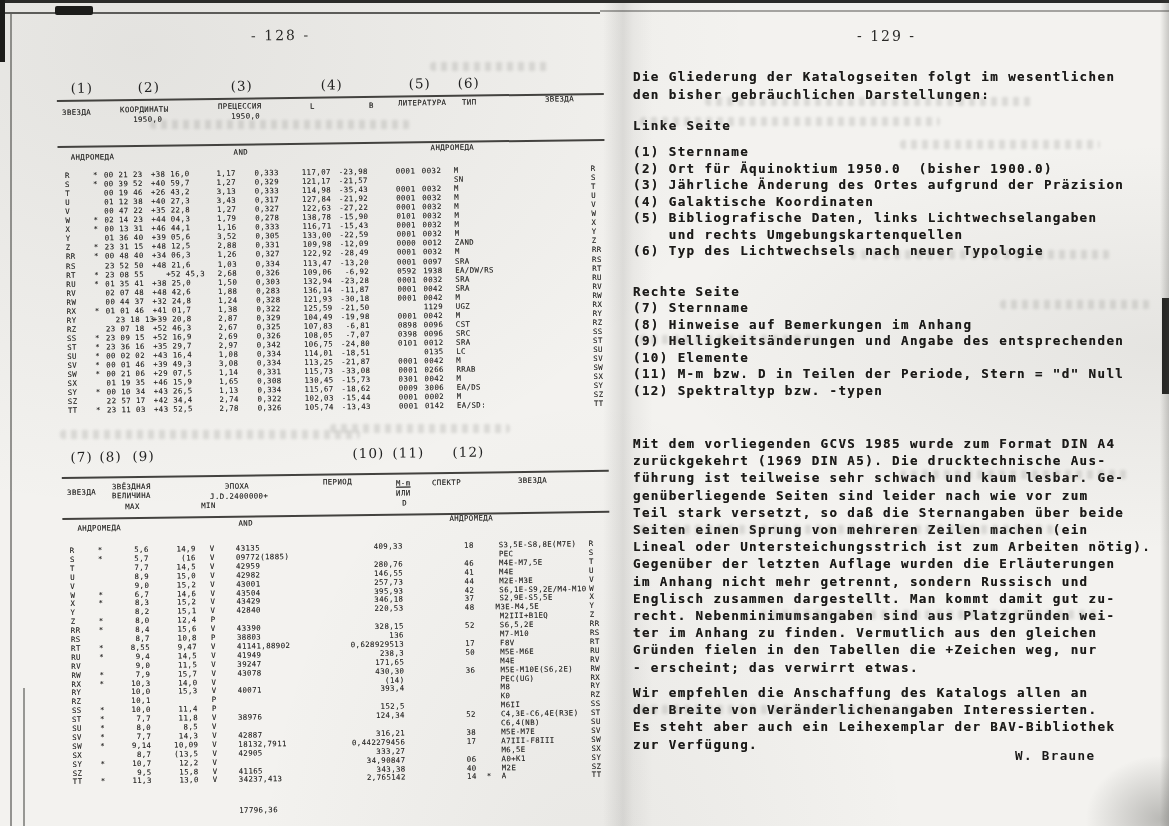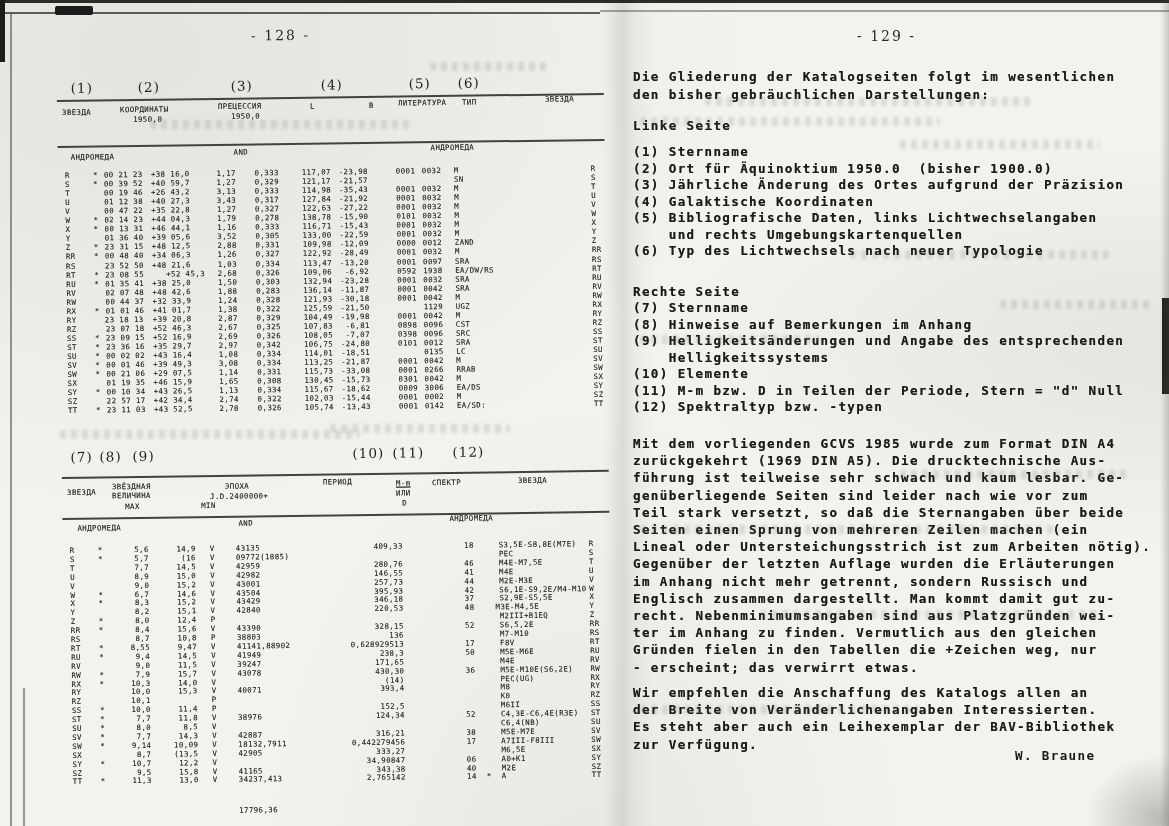--- a/index.html
+++ b/index.html
@@ -265,21 +265,21 @@
             <span class="r" style="left: 250px;">136,14</span>
             <span class="r" style="left: 287px;">-11,87</span>
             <span style="left: 395px;">0001</span>
             <span style="left: 421px;">0042</span>
             <span style="left: 453px;">SRA</span>
             <span style="left: 590px;">RV</span>
           </div>
           <div class="trow" style="top: 297.7px;">
             <span style="left: 64px;">RW</span>
             <span style="left: 103px;">00 44 37</span>
-            <span style="left: 150px;">+32 33,9</span>
+            <span style="left: 150px;">+32 24,8</span>
             <span class="r" style="left: 155px;">1,24</span>
             <span class="r" style="left: 198px;">0,328</span>
             <span class="r" style="left: 250px;">121,93</span>
             <span class="r" style="left: 287px;">-30,18</span>
             <span style="left: 395px;">0001</span>
             <span style="left: 421px;">0042</span>
             <span style="left: 453px;">M</span>
             <span style="left: 590px;">RW</span>
           </div>
           <div class="trow" style="top: 306.75px;">
@@ -290,21 +290,21 @@
             <span class="r" style="left: 155px;">1,38</span>
             <span class="r" style="left: 198px;">0,322</span>
             <span class="r" style="left: 250px;">125,59</span>
             <span class="r" style="left: 287px;">-21,50</span>
             <span style="left: 421px;">1129</span>
             <span style="left: 453px;">UGZ</span>
             <span style="left: 590px;">RX</span>
           </div>
           <div class="trow" style="top: 315.8px;">
             <span style="left: 64px;">RY</span>
-            <span style="left: 102px;">23 18 13</span>
+            <span style="left: 113px;">23 18 13</span>
             <span style="left: 150px;">+39 20,8</span>
             <span class="r" style="left: 155px;">2,87</span>
             <span class="r" style="left: 198px;">0,329</span>
             <span class="r" style="left: 250px;">104,49</span>
             <span class="r" style="left: 287px;">-19,98</span>
             <span style="left: 395px;">0001</span>
             <span style="left: 421px;">0042</span>
             <span style="left: 453px;">M</span>
             <span style="left: 590px;">RY</span>
           </div>
@@ -793,21 +793,20 @@
         <div class="tline">    und rechts Umgebungskartenquellen</div>
         <div class="tline">(6) Typ des Lichtwechsels nach neuer Typologie</div>
       </div>
     <div class="tgroup lh180" style="top:283px;">
         <div class="tline">Rechte Seite</div>
       </div>
     <div class="tgroup lh165" style="top:300px;">
         <div class="tline">(7) Sternname</div>
         <div class="tline">(8) Hinweise auf Bemerkungen im Anhang</div>
         <div class="tline">(9) Helligkeitsänderungen und Angabe des entsprechenden</div>
-        <div class="tline">    Helligkeitssystems</div>
         <div class="tline">(10) Elemente</div>
         <div class="tline">(11) M-m bzw. D in Teilen der Periode, Stern = "d" Null</div>
         <div class="tline">(12) Spektraltyp bzw. -typen</div>
       </div>
     <div class="tgroup lh172" style="top:435px;">
         <div class="tline">Mit dem vorliegenden GCVS 1985 wurde zum Format DIN A4</div>
         <div class="tline">zurückgekehrt (1969 DIN A5). Die drucktechnische Aus-</div>
         <div class="tline">führung ist teilweise sehr schwach und kaum lesbar. Ge-</div>
         <div class="tline">genüberliegende Seiten sind leider nach wie vor zum</div>
         <div class="tline">Teil stark versetzt, so daß die Sternangaben über beide</div>

